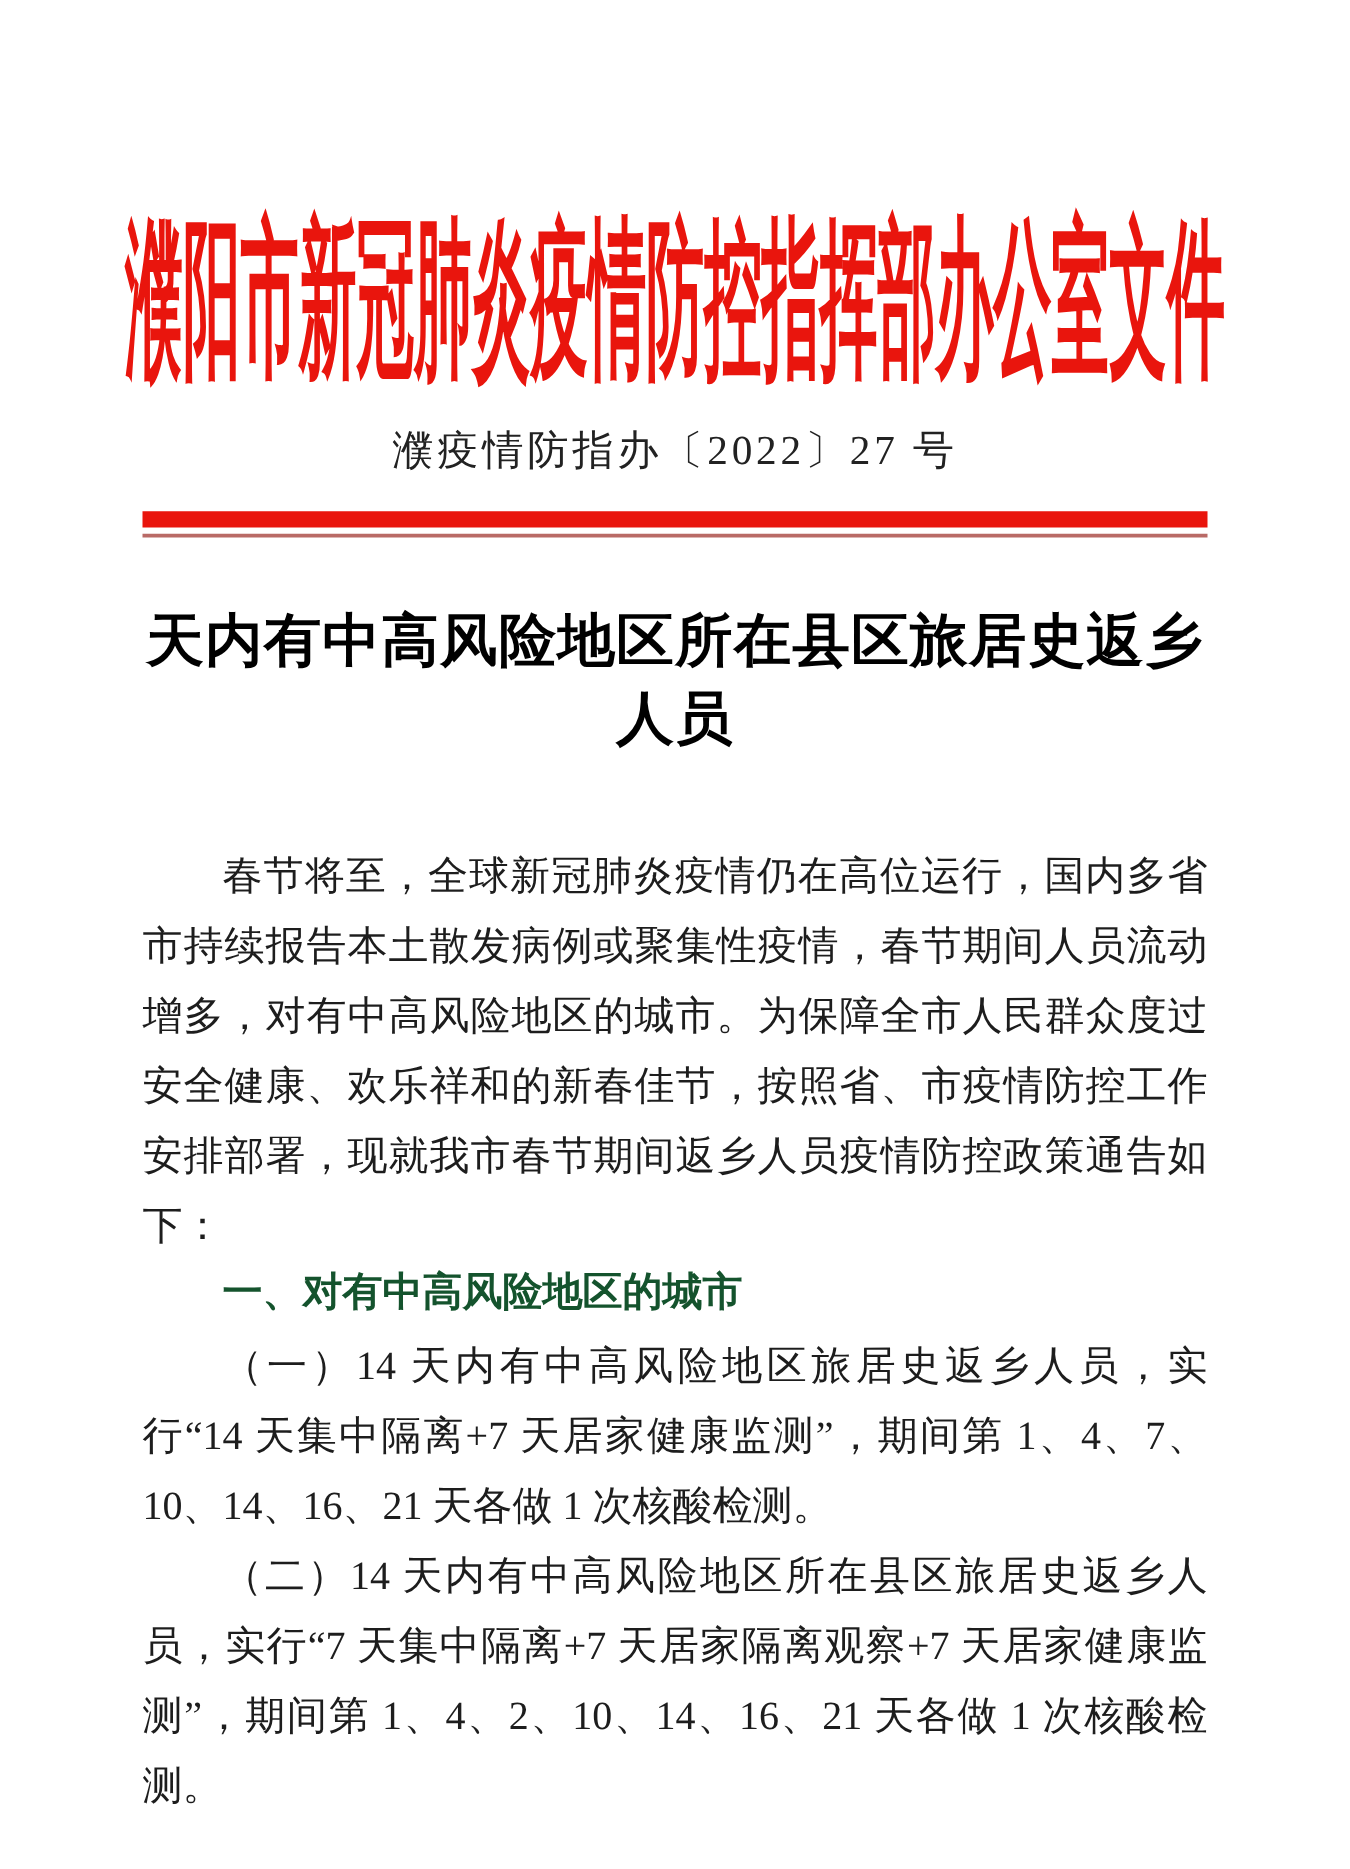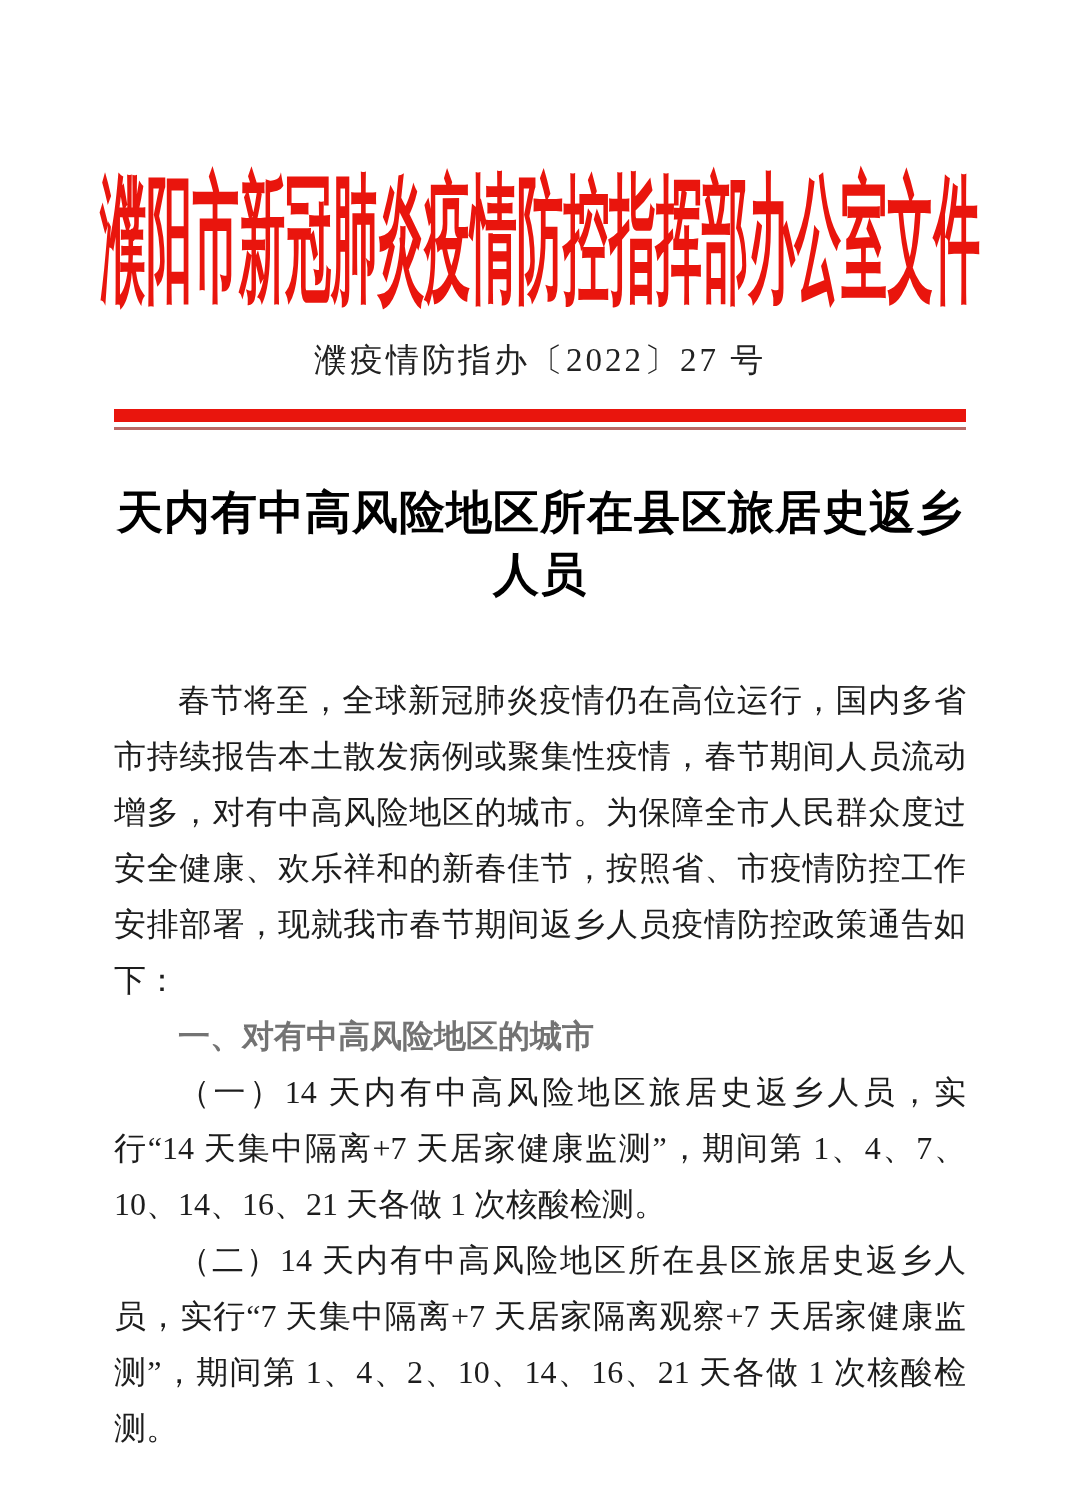--- a/index.html
+++ b/index.html
@@ -66,23 +66,23 @@
     font-size: 32px;
     line-height: 56px;
     text-align: justify;
     color: #1d1d1d;
   }
   .body-text p {
     margin: 0;
     text-indent: 2em;
   }
   .section-heading {
-    font-family: Liberation Serif, serif;
+    font-family: Liberation Mono, monospace;
     font-weight: bold;
-    color: #737373;
+    color: #14532d;
   }
   
   .page-number {
     margin-top: 34px;
     text-align: right;
     padding-right: 32px;
     font-size: 27px;
     letter-spacing: 6px;
     color: #2a2a2a;
   }

